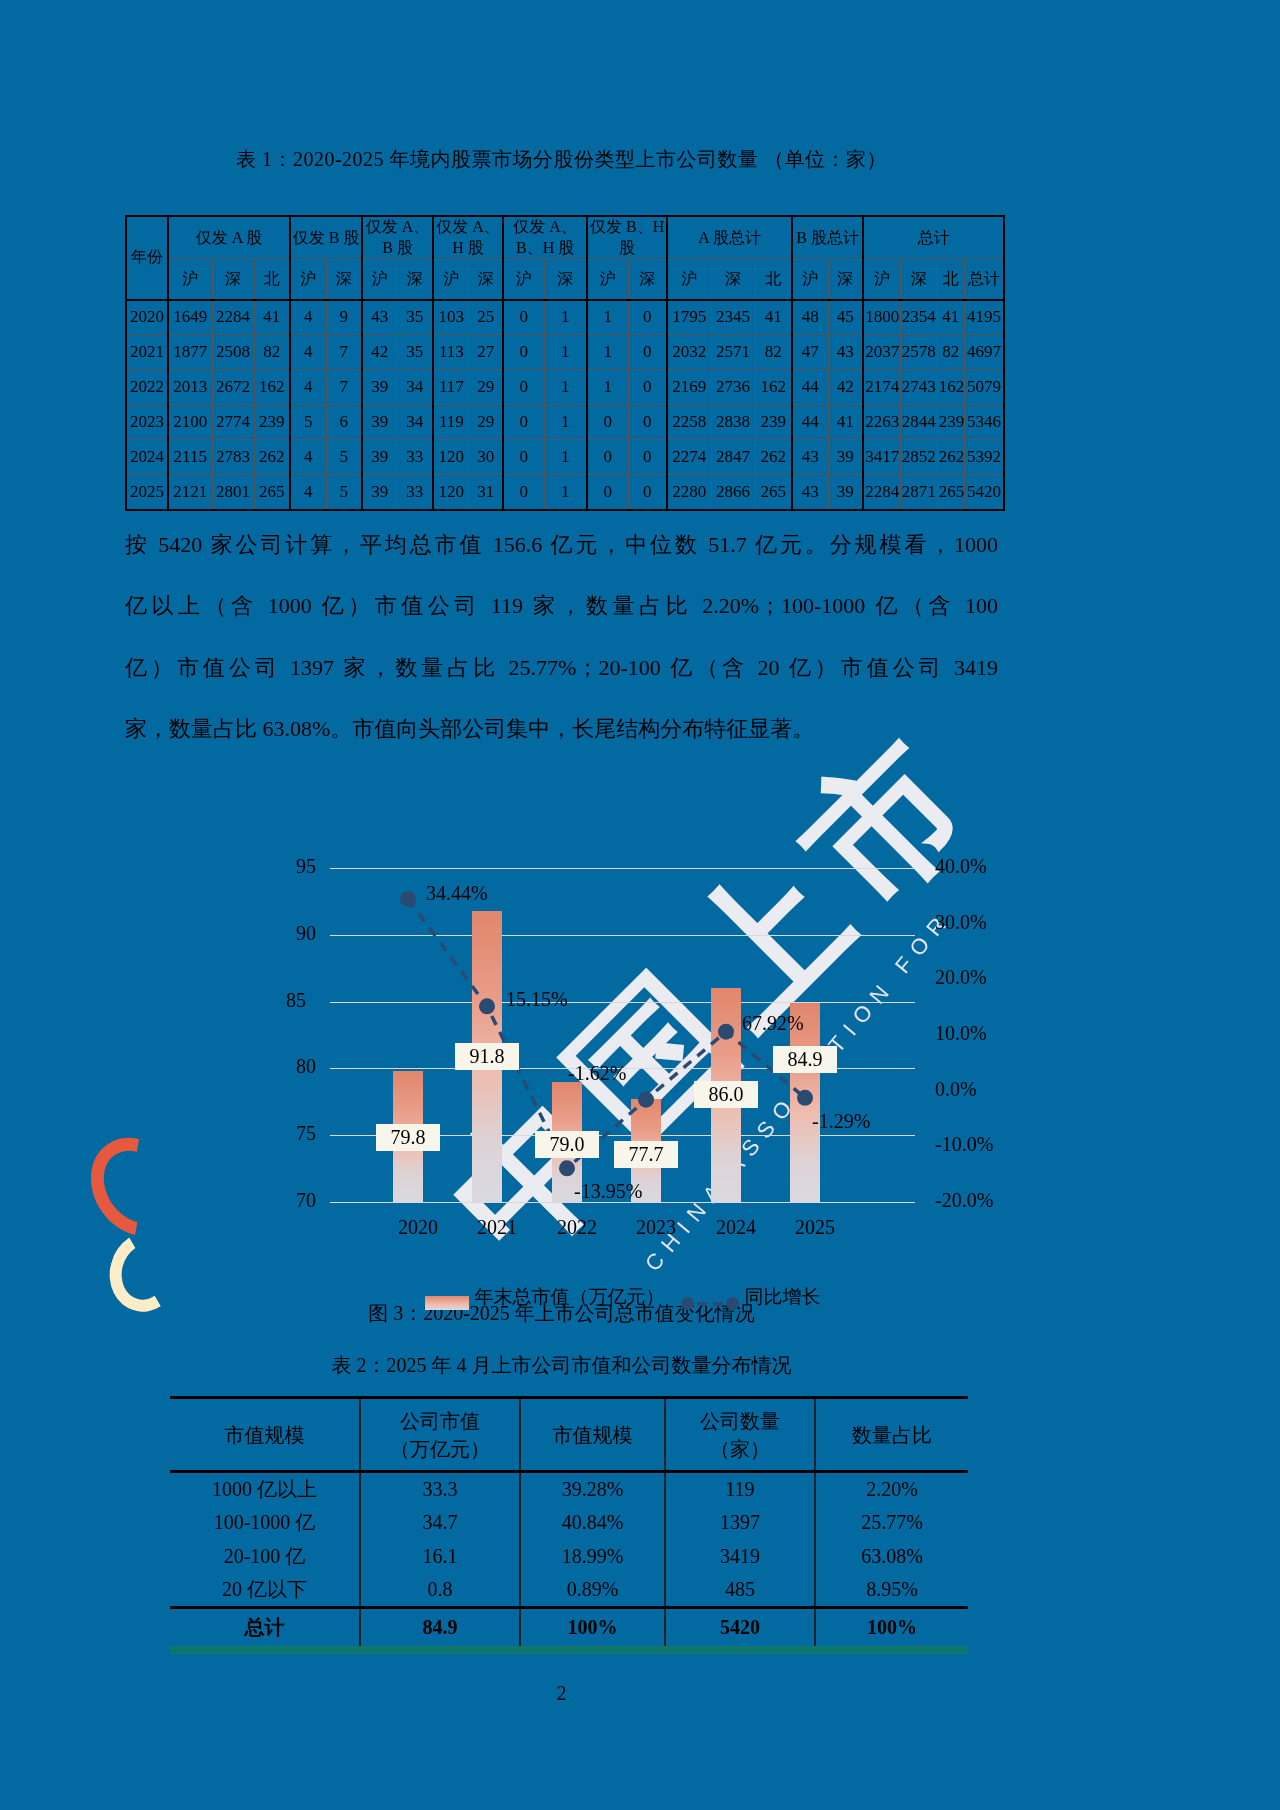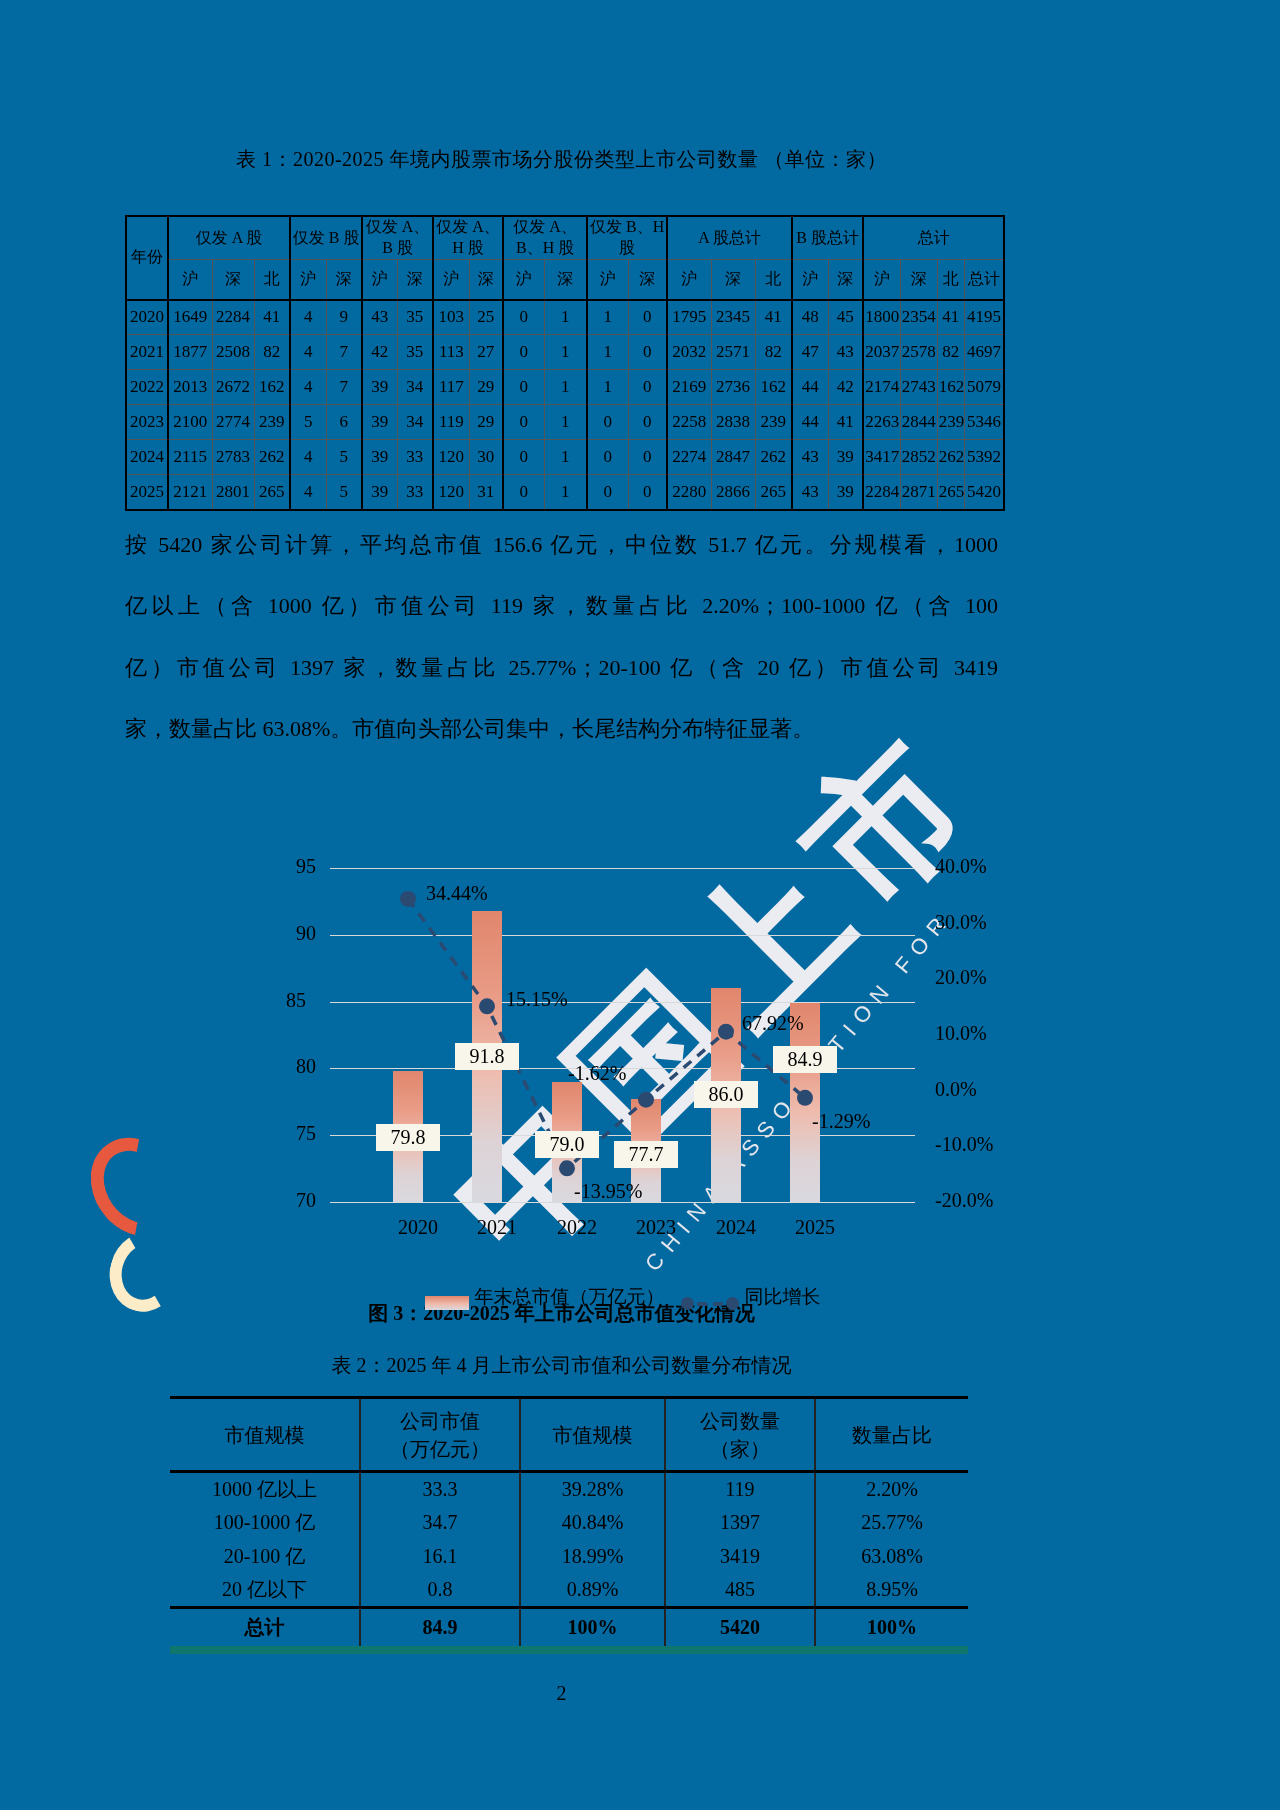--- a/index.html
+++ b/index.html
@@ -53,21 +53,21 @@
   .xlab { position:absolute; width:80px; text-align:center; font-size:20px; z-index:2; }
   .lsvg { position:absolute; z-index:3; overflow:visible; }
   .legend { position:absolute; z-index:4; display:flex; align-items:flex-end; justify-content:center;
             font-size:19px; gap:6px; }
   .lg-swatch { display:inline-block; width:44px; height:14px;
                background:linear-gradient(180deg,#e1866d,#eebcae 60%,#d9d9df); }
   .lg-line { display:inline-flex; align-items:center; margin-left:10px; }
   .lg-dot { width:13px; height:13px; border-radius:50%; background:#2b4a72; }
   .lg-dash { width:10px; height:4px; background:#2b4a72; margin:0 3px; }
 
-  .figcap { position:absolute; top:1300px; left:125px; width:873px; text-align:center; font-size:20px;font-weight:bold; }
+  .figcap { position:absolute; top:1300px; left:125px; width:873px; text-align:center; font-size:20px; }
   .tab2cap { position:absolute; top:1352px; left:125px; width:873px; text-align:center; font-size:20px; }
 
   
   .t2wrap { position:absolute; top:1396px; left:170px; width:798px; }
   table.t2 { border-collapse:collapse; table-layout:fixed; width:798px;
              border-top:3px solid #000; border-bottom:8px solid #0f766e; font-size:20px; }
   table.t2 th, table.t2 td { text-align:center; vertical-align:middle; font-weight:normal; }
   table.t2 th { height:74px; border-bottom:3px solid #000; }
   table.t2 td { height:34px; }
   table.t2 .vsep { border-left:2px solid #222; }

